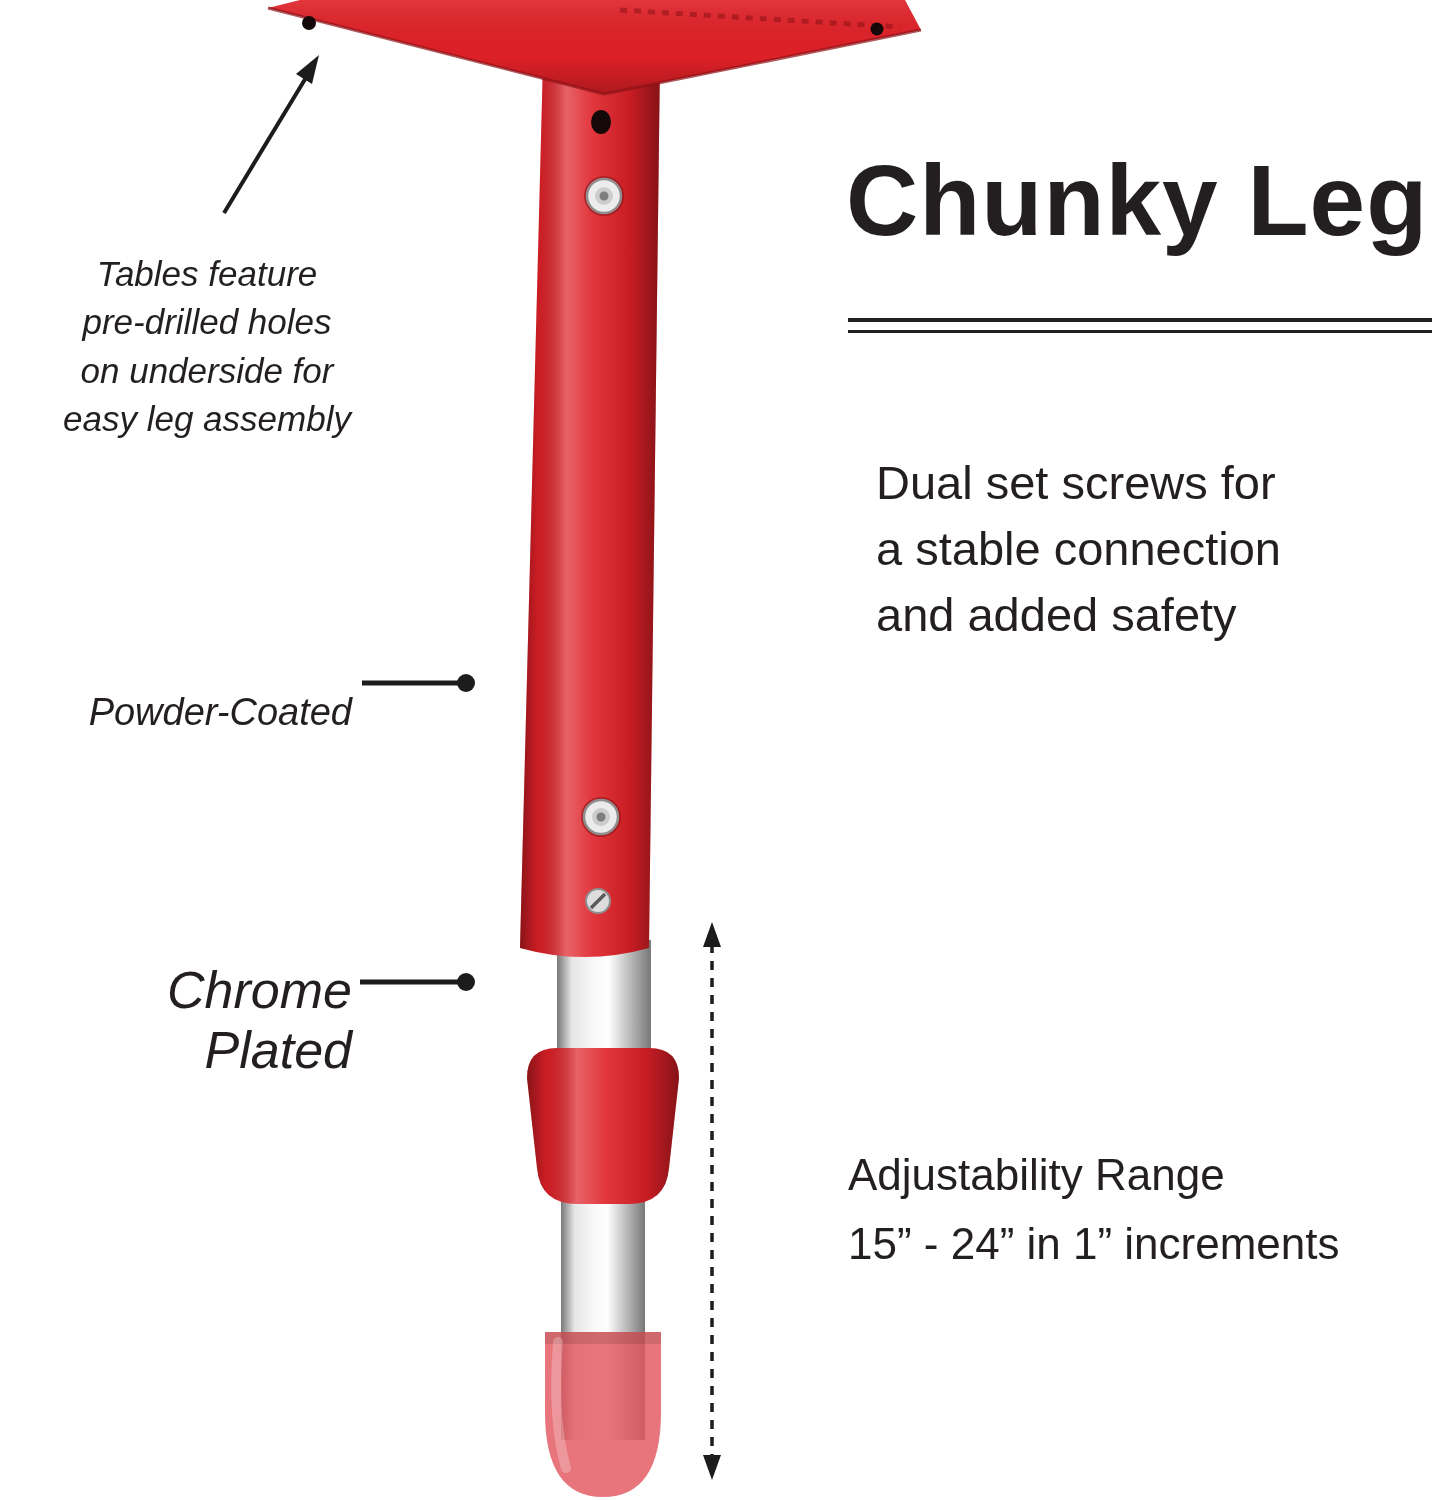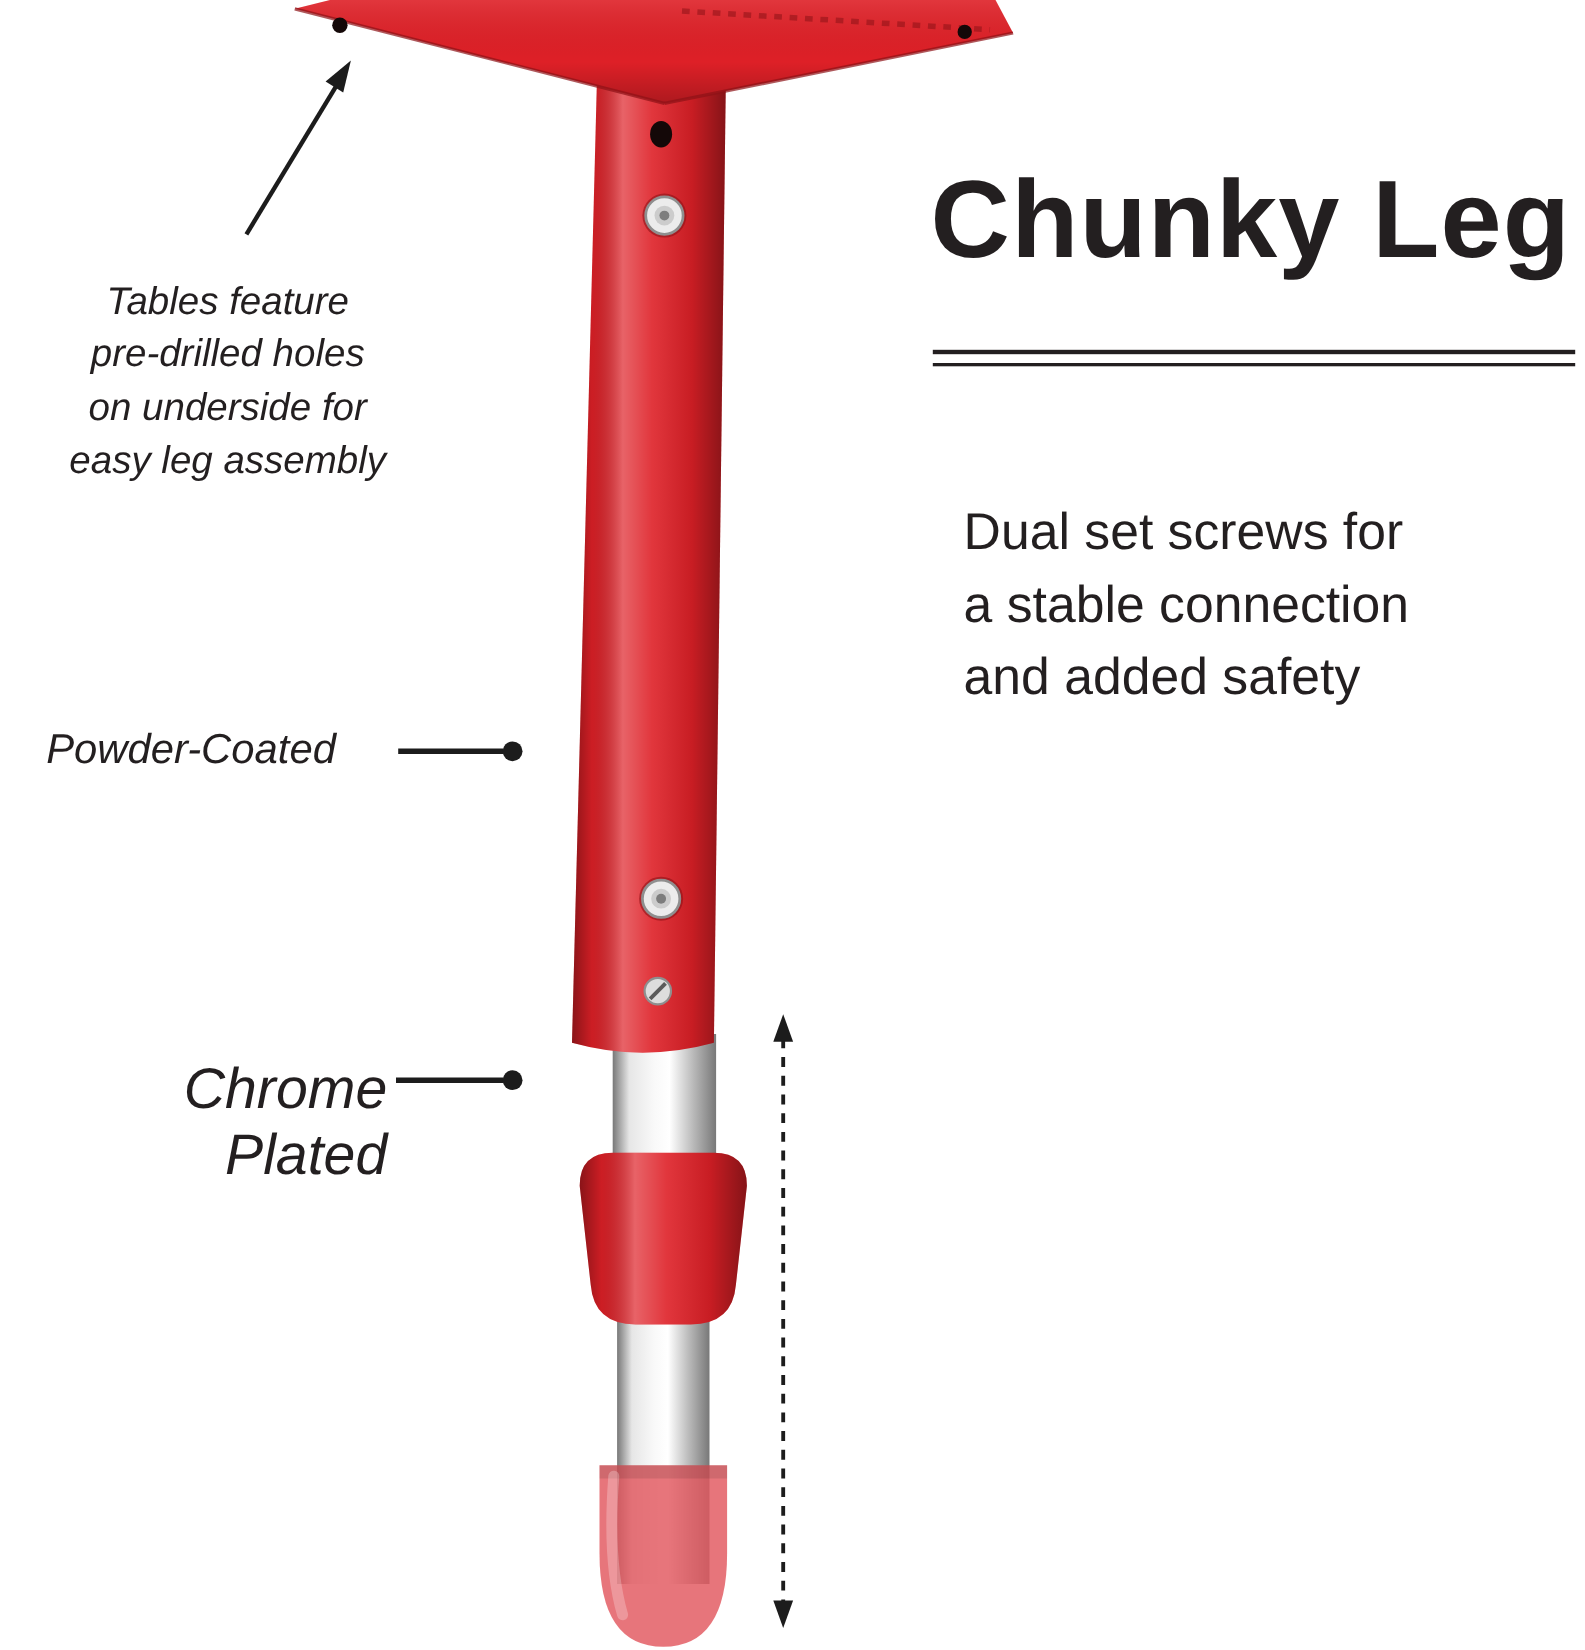--- a/index.html
+++ b/index.html
@@ -7,21 +7,21 @@
   body {
     font-family:"Liberation Sans", sans-serif;
     color:var(--text, #231f20);
     width:1441px; height:1500px;
   }
   .canvas { position:relative; width:1441px; height:1500px; background:#fff; overflow:hidden; }
   .art { position:absolute; left:0; top:0; }
   .txt { position:absolute; white-space:pre-line; color:var(--text,#231f20); }
   .callout { font-style:italic; font-weight:400;padding-left:42px; }
   #predrilled { left:0; top:250px; width:372px; text-align:center; font-size:35px; line-height:1.38; }
-  #powder { left:0; top:661px; width:352px; text-align:left; font-size:38px; }
+  #powder { left:0; top:691px; width:352px; text-align:right; font-size:38px; }
   #chromeplated { left:0; top:960px; width:352px; text-align:right; font-size:52px; }
   #title { left:846px; top:150px; font-size:100px; font-weight:600; letter-spacing:1px; line-height:1; }
   #rule { position:absolute; left:848px; top:318px; width:584px; height:15px;
           border-top:4px solid var(--text,#231f20); border-bottom:3px solid var(--text,#231f20); }
   #feat1 { left:848px; top:450px; font-size:47px; line-height:66px;margin-left:28px; }
   #feat2 { left:848px; top:752px; font-size:47px; line-height:66px; }
   #adjust { left:848px; top:1140px; font-size:44px; line-height:69px; }
 </style>
 </head>
 <body>
@@ -132,14 +132,16 @@
 
   <div id="title" class="txt">Chunky Leg</div>
 
   <div id="rule"></div>
 
   <div id="feat1" class="txt">Dual set screws for
 a stable connection
 and added safety</div>
 
 
+  <div id="adjust" class="txt">Adjustability Range
+15” - 24” in 1” increments</div>
 
 </div>
 
 </body></html>

